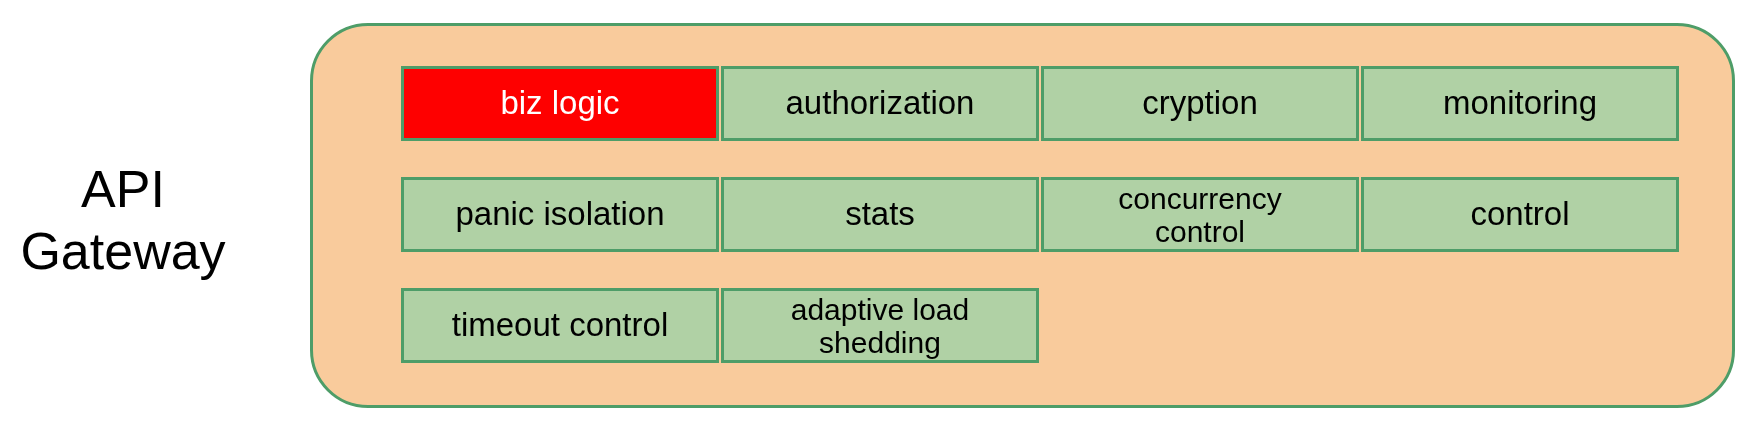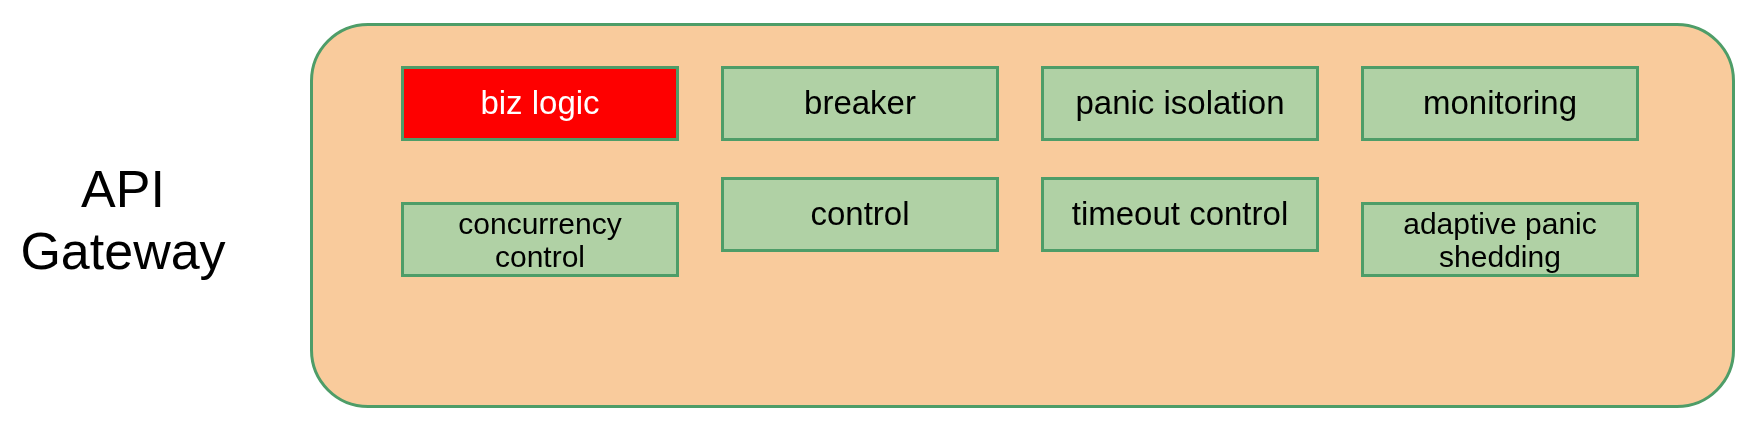--- a/index.html
+++ b/index.html
@@ -44,52 +44,54 @@
   .feature-grid {
     position: absolute;
     left: 88px; top: 40px;
     display: grid;
     grid-template-columns: repeat(4, 278px);
     grid-auto-rows: 75px;
     column-gap: 42px;
     row-gap: 36px;
   }
   .feature-box {
-    width: 278px; height: 75px;
+    width: 318px; height: 75px;
     background: var(--box-fill);
     border: 3px solid var(--border-green);
     display: flex;
     align-items: center;
     justify-content: center;
     text-align: center;
     color: var(--text);
     font-size: 33px;
     line-height: 1.1;
     white-space: pre-line;
   }
-  .feature-box.two-line { font-size: 30px; margin-top: 25px; }
+  .feature-box.two-line { font-size: 30px; }
   .feature-box.highlight {
     background: var(--highlight-fill);
     color: var(--highlight-text);
   }
 </style>
 </head>
 <body>
 
 <div class="canvas">
   <div class="side-label">API
 Gateway</div>
 
   <div class="gateway-container">
     <div class="feature-grid">
         <div class="feature-box highlight">biz logic</div>
-        <div class="feature-box">breaker</div>
+        <div class="feature-box">authorization</div>
+        <div class="feature-box">cryption</div>
+        <div class="feature-box">monitoring</div>
         <div class="feature-box">panic isolation</div>
-        <div class="feature-box">monitoring</div>
+        <div class="feature-box">stats</div>
         <div class="feature-box two-line">concurrency
 control</div>
         <div class="feature-box">control</div>
         <div class="feature-box">timeout control</div>
-        <div class="feature-box two-line">adaptive panic
+        <div class="feature-box two-line">adaptive load
 shedding</div>
       </div>
   </div>
 </div>
 
 </body></html>

